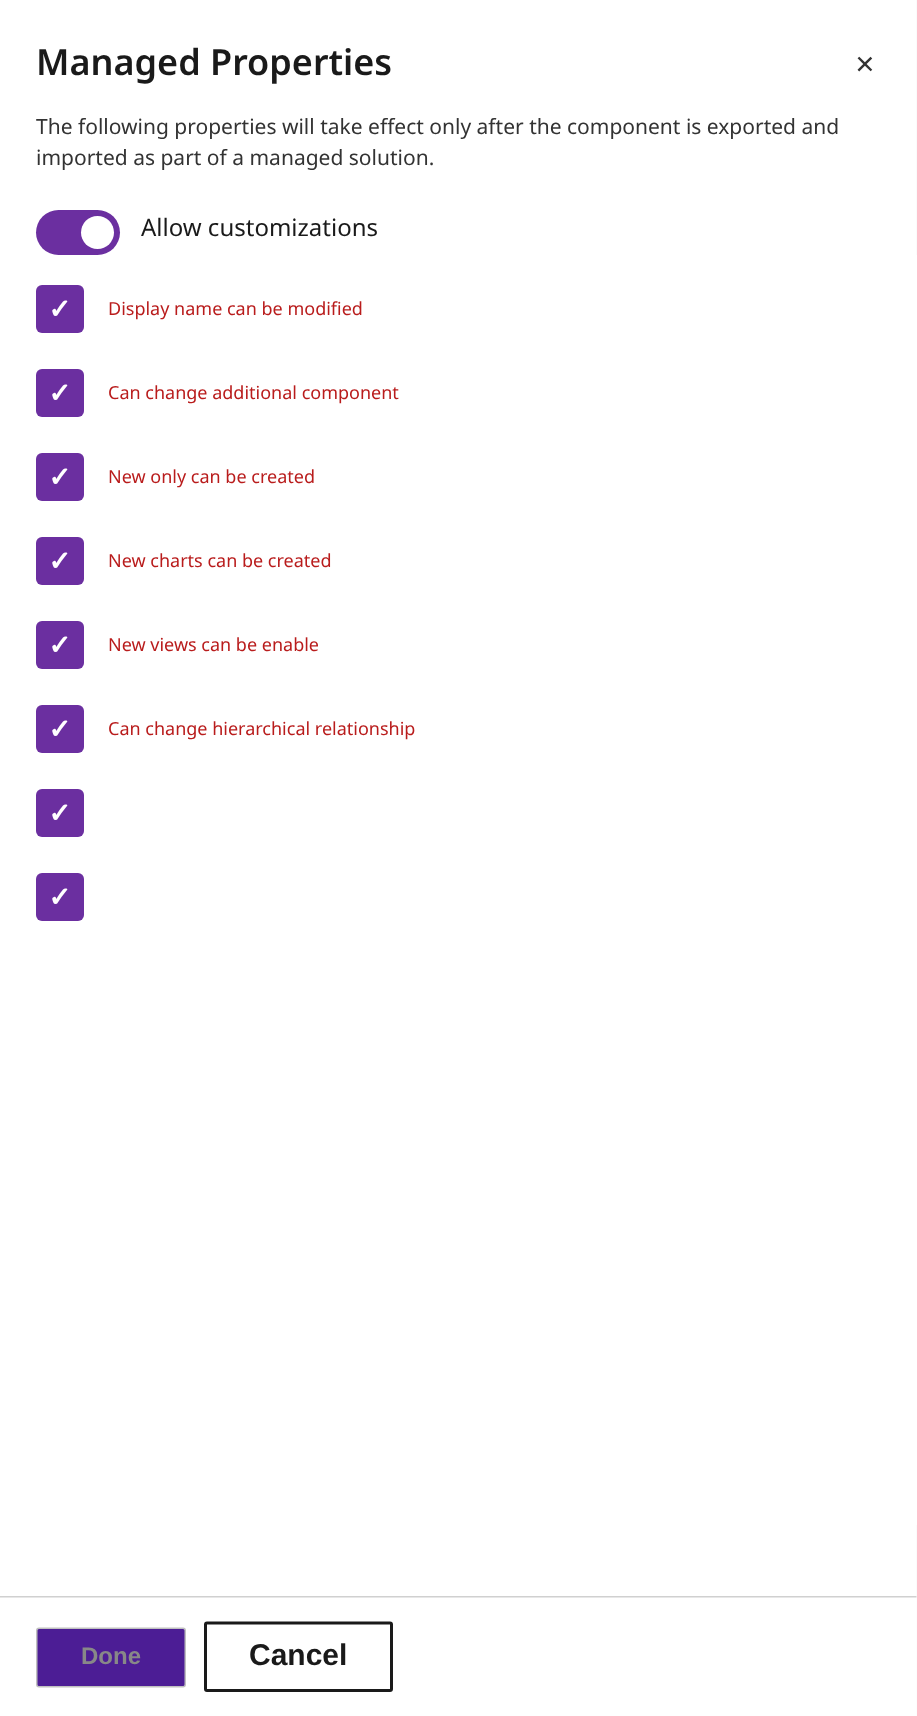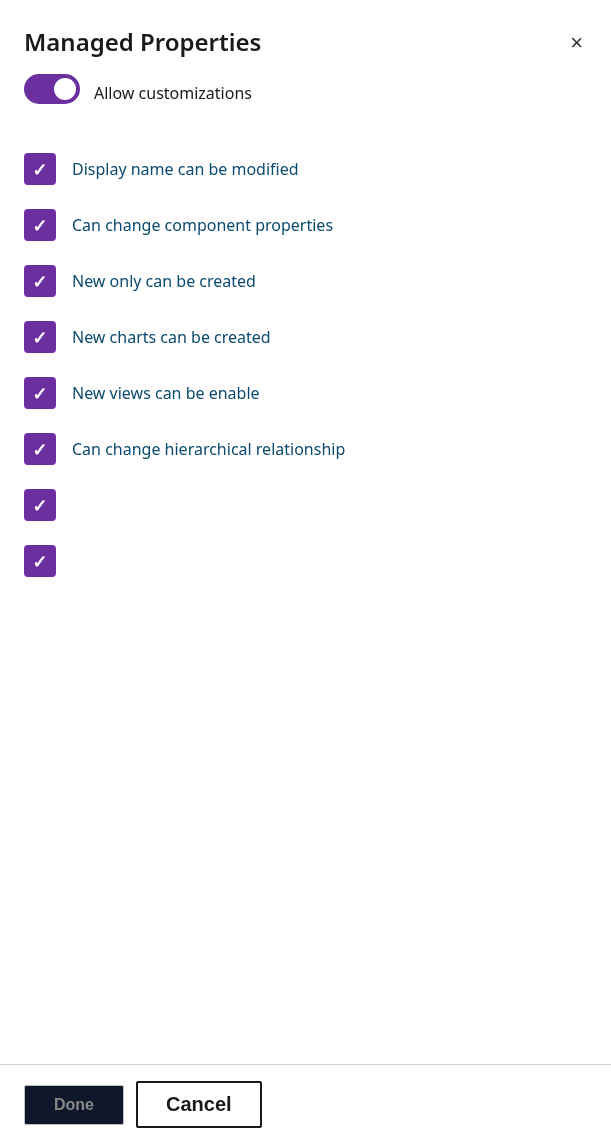--- a/index.html
+++ b/index.html
@@ -60,23 +60,23 @@
 
     .dialog-description {
       font-size: 14px;
       color: #333;
       line-height: 1.5;
       margin-bottom: 24px;
     }
 
     .toggle-row {
       display: flex;
-      align-items: flex-end;
+      align-items: flex-start;
       gap: 14px;
-      margin-bottom: 37px;
+      margin-bottom: 8px;
     }
 
     .toggle-switch {
       position: relative;
       width: 56px;
       height: 30px;
       cursor: pointer;
       flex-shrink: 0;
     }
 
@@ -130,36 +130,36 @@
     }
 
     .checkmark {
       color: #ffffff;
       font-size: 18px;
       font-weight: 700;
       line-height: 1;
     }
 
     .checkbox-label {
-      font-size: 16px;
-      color: #0c4a6e;
+      font-size: 12px;
+      color: #b91c1c;
       line-height: 1.4;
     }
 
     .dialog-footer {
       border-top: 1px solid #d0d0d0;
       padding: 16px 24px;
       display: flex;
       gap: 12px;
       align-items: center;
       background: #ffffff;
     }
 
     .btn-done {
-      background: #0f172a;
+      background: #4c1d95;
       border: 1px solid #c0c0c0;
       color: #888888;
       font-size: 16px;
       font-weight: 600;
       padding: 10px 28px;
       cursor: not-allowed;
       border-radius: 2px;
       min-width: 100px;
     }
 
@@ -179,20 +179,21 @@
 <body>
 
 <div class="dialog">
   <div class="dialog-content">
 
     <div class="dialog-header">
       <h1 class="dialog-title">Managed Properties</h1>
       <button class="close-button">×</button>
     </div>
 
+    <p class="dialog-description">The following properties will take effect only after the component is exported and imported as part of a managed solution.</p>
 
     <div class="toggle-row">
       <div class="toggle-switch">
         <div class="toggle-track">
           <div class="toggle-thumb"></div>
         </div>
       </div>
       <span class="toggle-label">Allow customizations</span>
     </div>
 
@@ -202,21 +203,21 @@
         <div class="checkbox-box">
           <span class="checkmark">✓</span>
         </div>
         <span class="checkbox-label">Display name can be modified</span>
       </div>
 
       <div class="checkbox-item">
         <div class="checkbox-box">
           <span class="checkmark">✓</span>
         </div>
-        <span class="checkbox-label">Can change component properties</span>
+        <span class="checkbox-label">Can change additional component</span>
       </div>
 
       <div class="checkbox-item">
         <div class="checkbox-box">
           <span class="checkmark">✓</span>
         </div>
         <span class="checkbox-label">New only can be created</span>
       </div>
 
       <div class="checkbox-item">

